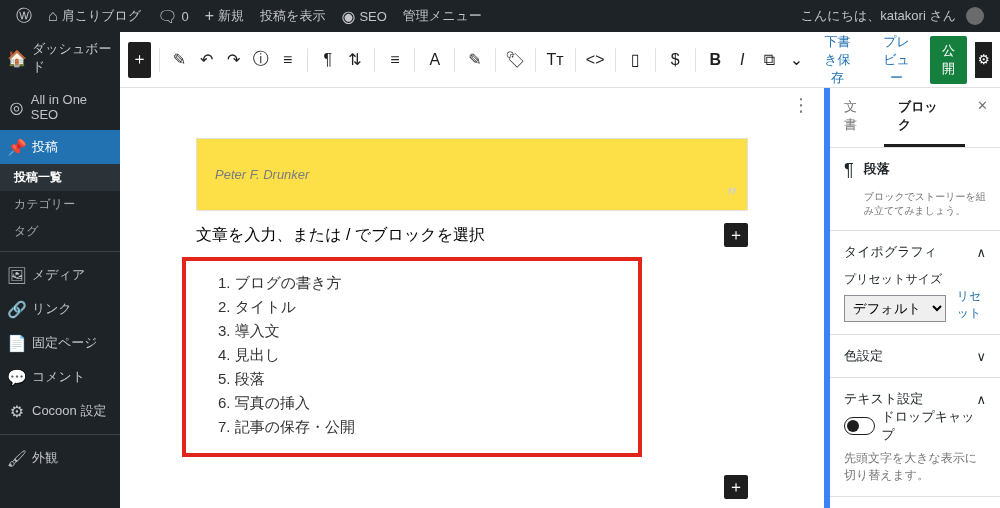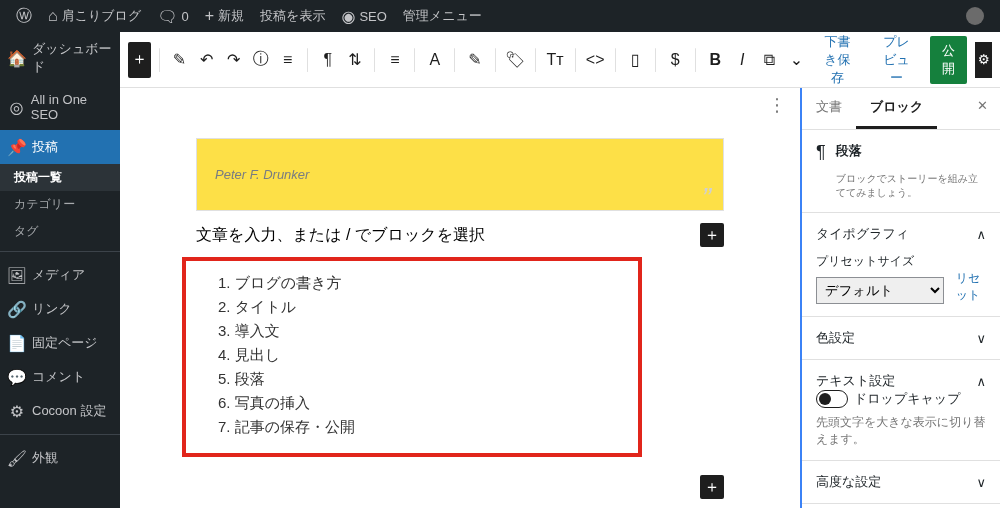--- a/index.html
+++ b/index.html
@@ -30,21 +30,21 @@
 .quote-box{margin:8px 60px 12px 60px;background:#fde047;border:1px solid #e0e0e0;padding:28px 18px;color:#787c82;font-style:italic;font-size:13px;position:relative;}
 .quote-box::after{content:'\201D';position:absolute;right:12px;bottom:-4px;font-size:28px;color:#d0d0d0;}
 .placeholder-row{display:flex;align-items:center;margin:6px 60px 10px 60px;}
 .placeholder-text{color:#000000;font-size:16px;}
 .plus-sq{width:24px;height:24px;background:#1e1e1e;color:#fff;display:flex;align-items:center;justify-content:center;border-radius:2px;font-size:16px;}
 .red-box{margin:0 0 0 46px;border:4px solid #e1251b;padding:10px 14px 14px 14px;width:460px;}
 .red-box ol{list-style-position:inside;padding-left:18px;}
 .red-box li{font-size:15px;line-height:1.6;color:#333;list-style-type:decimal;}
 .trailing-plus{display:flex;justify-content:flex-end;margin:18px 60px 26px 0;}
 #meta{background:#f0f0f1;border-top:1px solid #dcdcde;}
-#inspector{width:200px;border-left:2px solid #3b82f6;background:#fff;font-size:13px;overflow:auto;}
+#inspector{width:176px;border-left:6px solid #3b82f6;background:#fff;font-size:13px;overflow:auto;}
 .insp-more{padding:6px 12px;color:#757575;font-size:18px;}
 .insp-tabs{display:flex;border-bottom:1px solid #e0e0e0;}
 .insp-tab{padding:10px 14px;cursor:pointer;color:#757575;font-size:13px;}
 .insp-tab.active{border-bottom:3px solid #1e1e1e;color:#1e1e1e;font-weight:600;}
 .insp-close{margin-left:auto;padding:10px 12px;cursor:pointer;color:#757575;}
 .insp-sec{padding:12px 14px;border-bottom:1px solid #e0e0e0;}
 .insp-sec-h{display:flex;align-items:center;justify-content:space-between;cursor:pointer;font-size:13px;}
 .insp-blk{display:flex;gap:10px;}
 .insp-blk-t{font-weight:600;}
 .insp-blk-d{color:#757575;font-size:10px;margin-top:12px;line-height:1.4;}
@@ -74,20 +74,21 @@
       <span>新規</span>
     </div>
   <div class="ab-item">投稿を表示</div>
   <div class="ab-item">
       <span class="ab-icon">◉</span>
       <span>SEO</span>
     </div>
   <div class="ab-item">管理メニュー</div>
   <div class="ab-right">
     <div class="ab-item">
+        <span>こんにちは、katakori さん</span>
         <span style="width:18px;height:18px;background:#6b6b6b;border-radius:50%;margin-left:6px;display:inline-block"></span>
       </div>
   </div>
 </div>
 
 <div id="sidebar">
   <div class="menu-item">
       <span class="dashicon">🏠</span>
       <span>ダッシュボード</span>
     </div>

